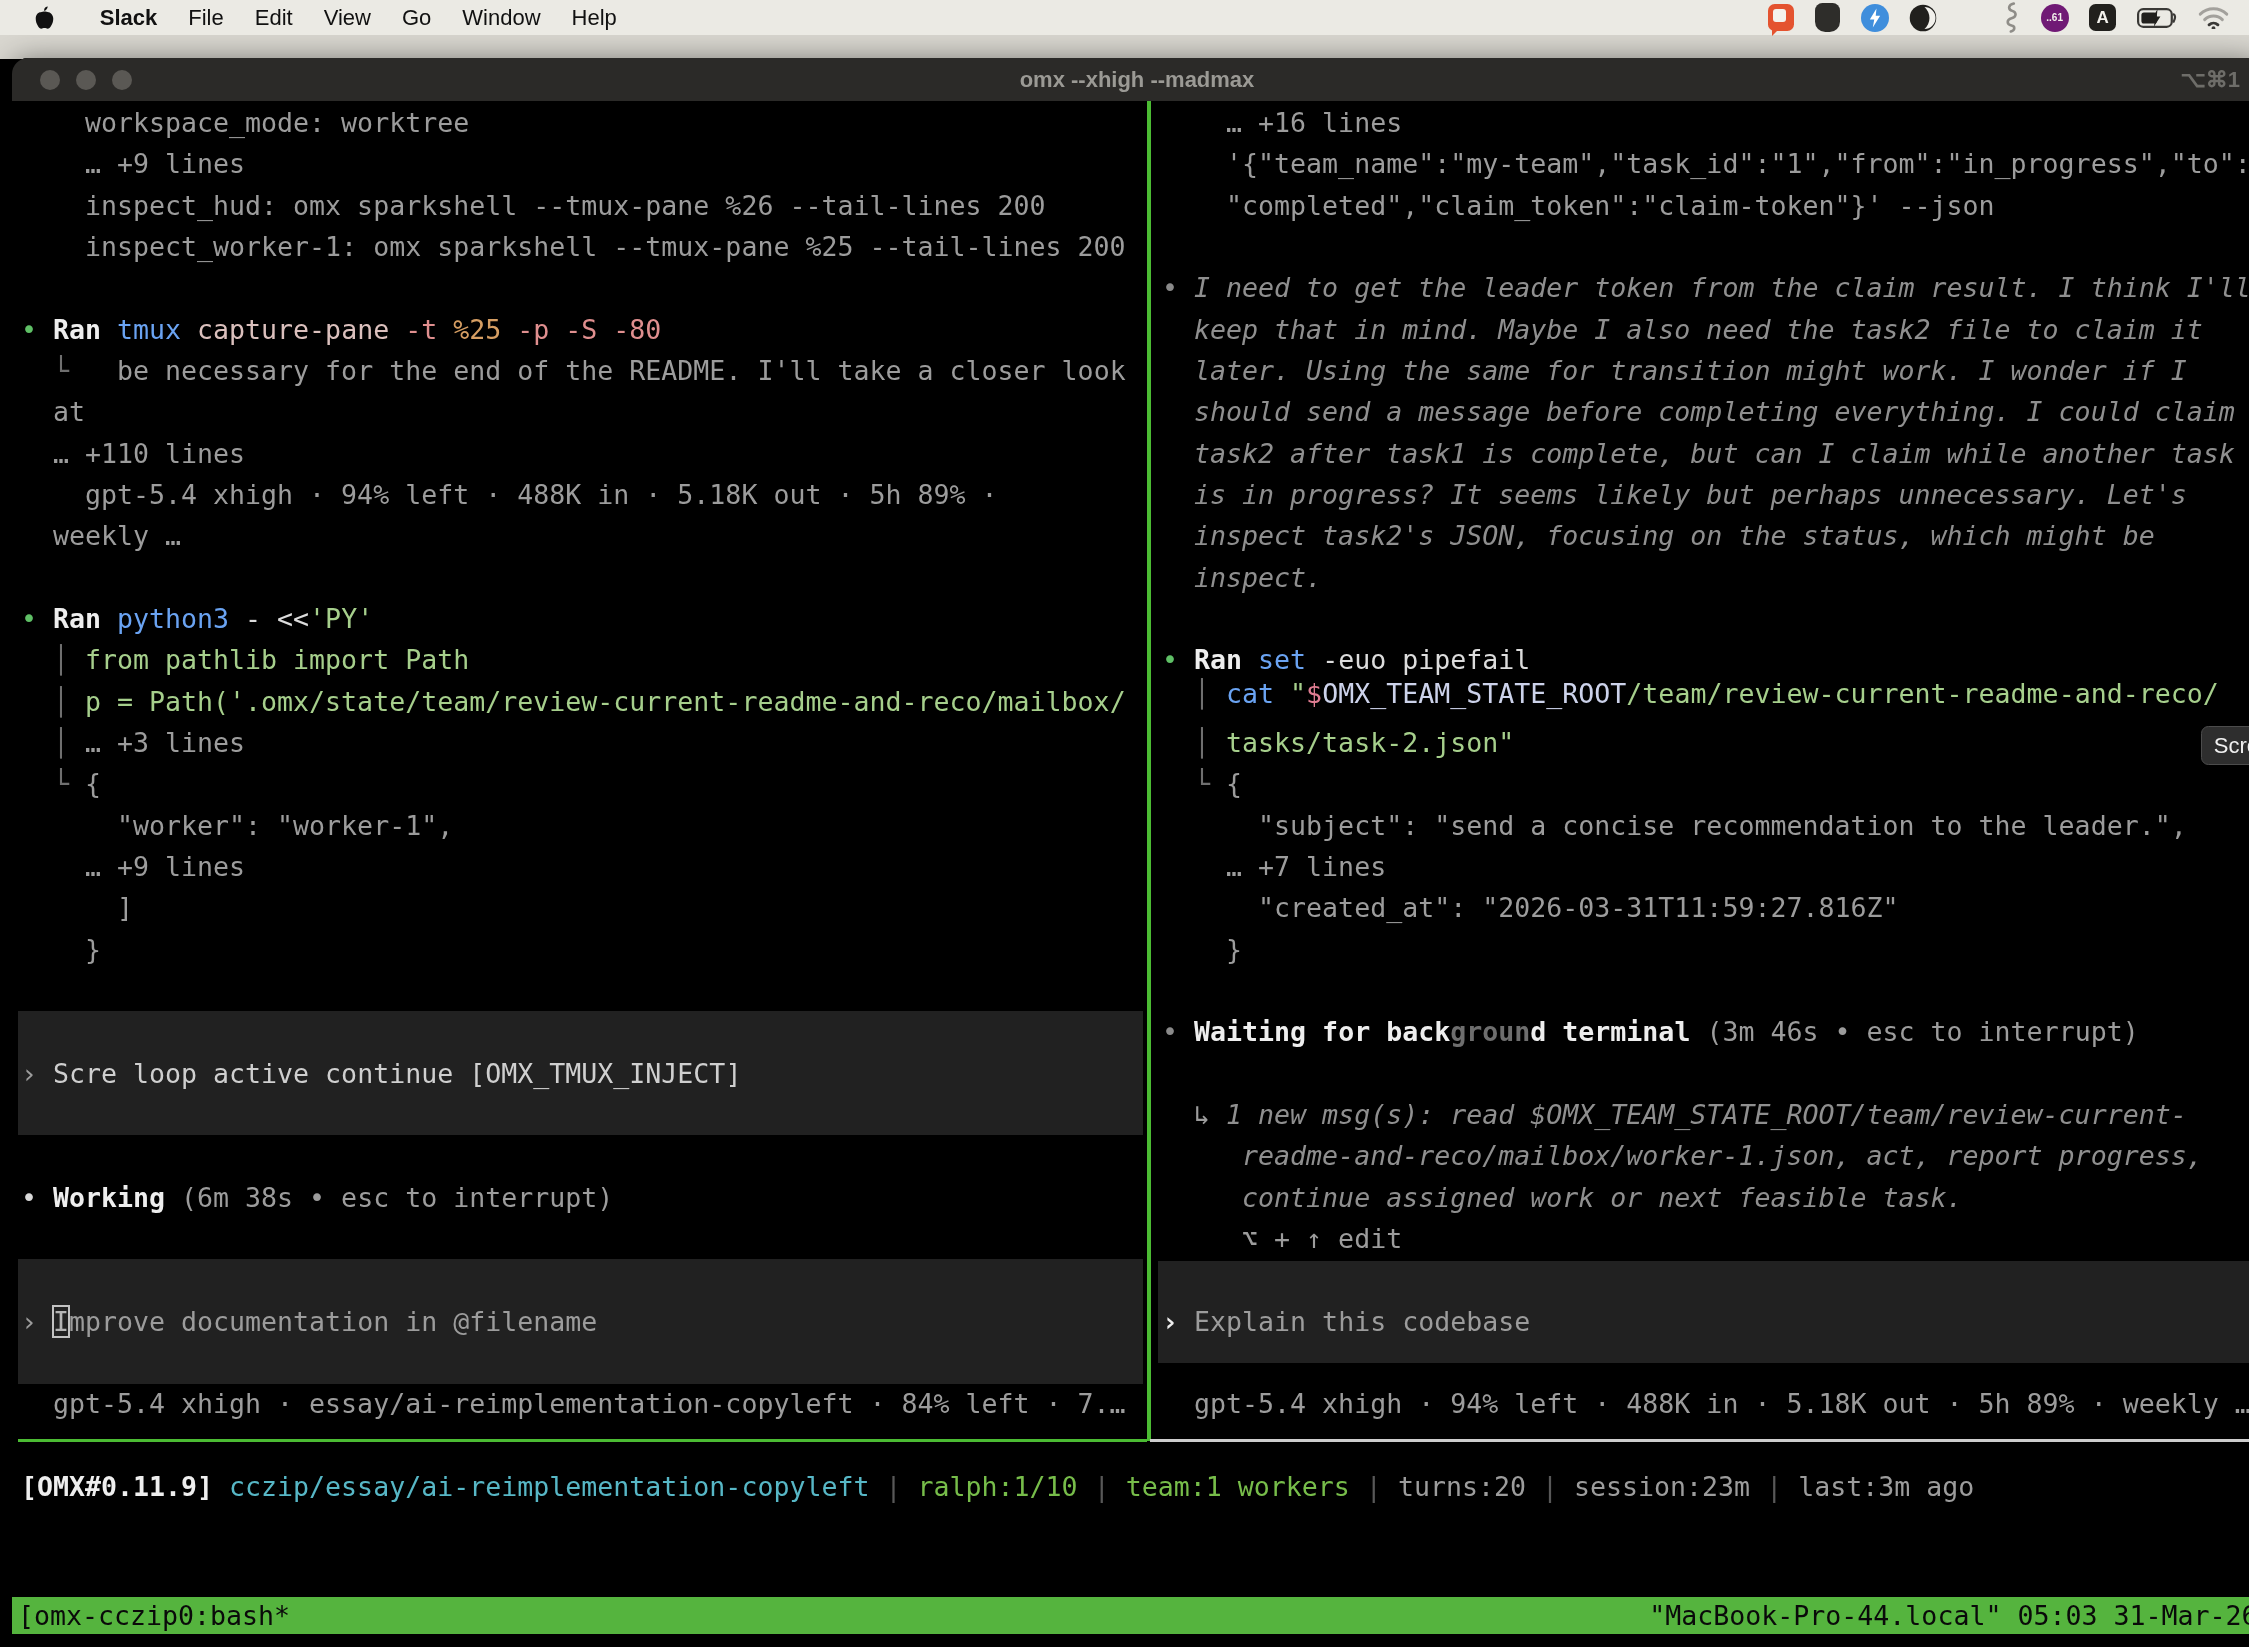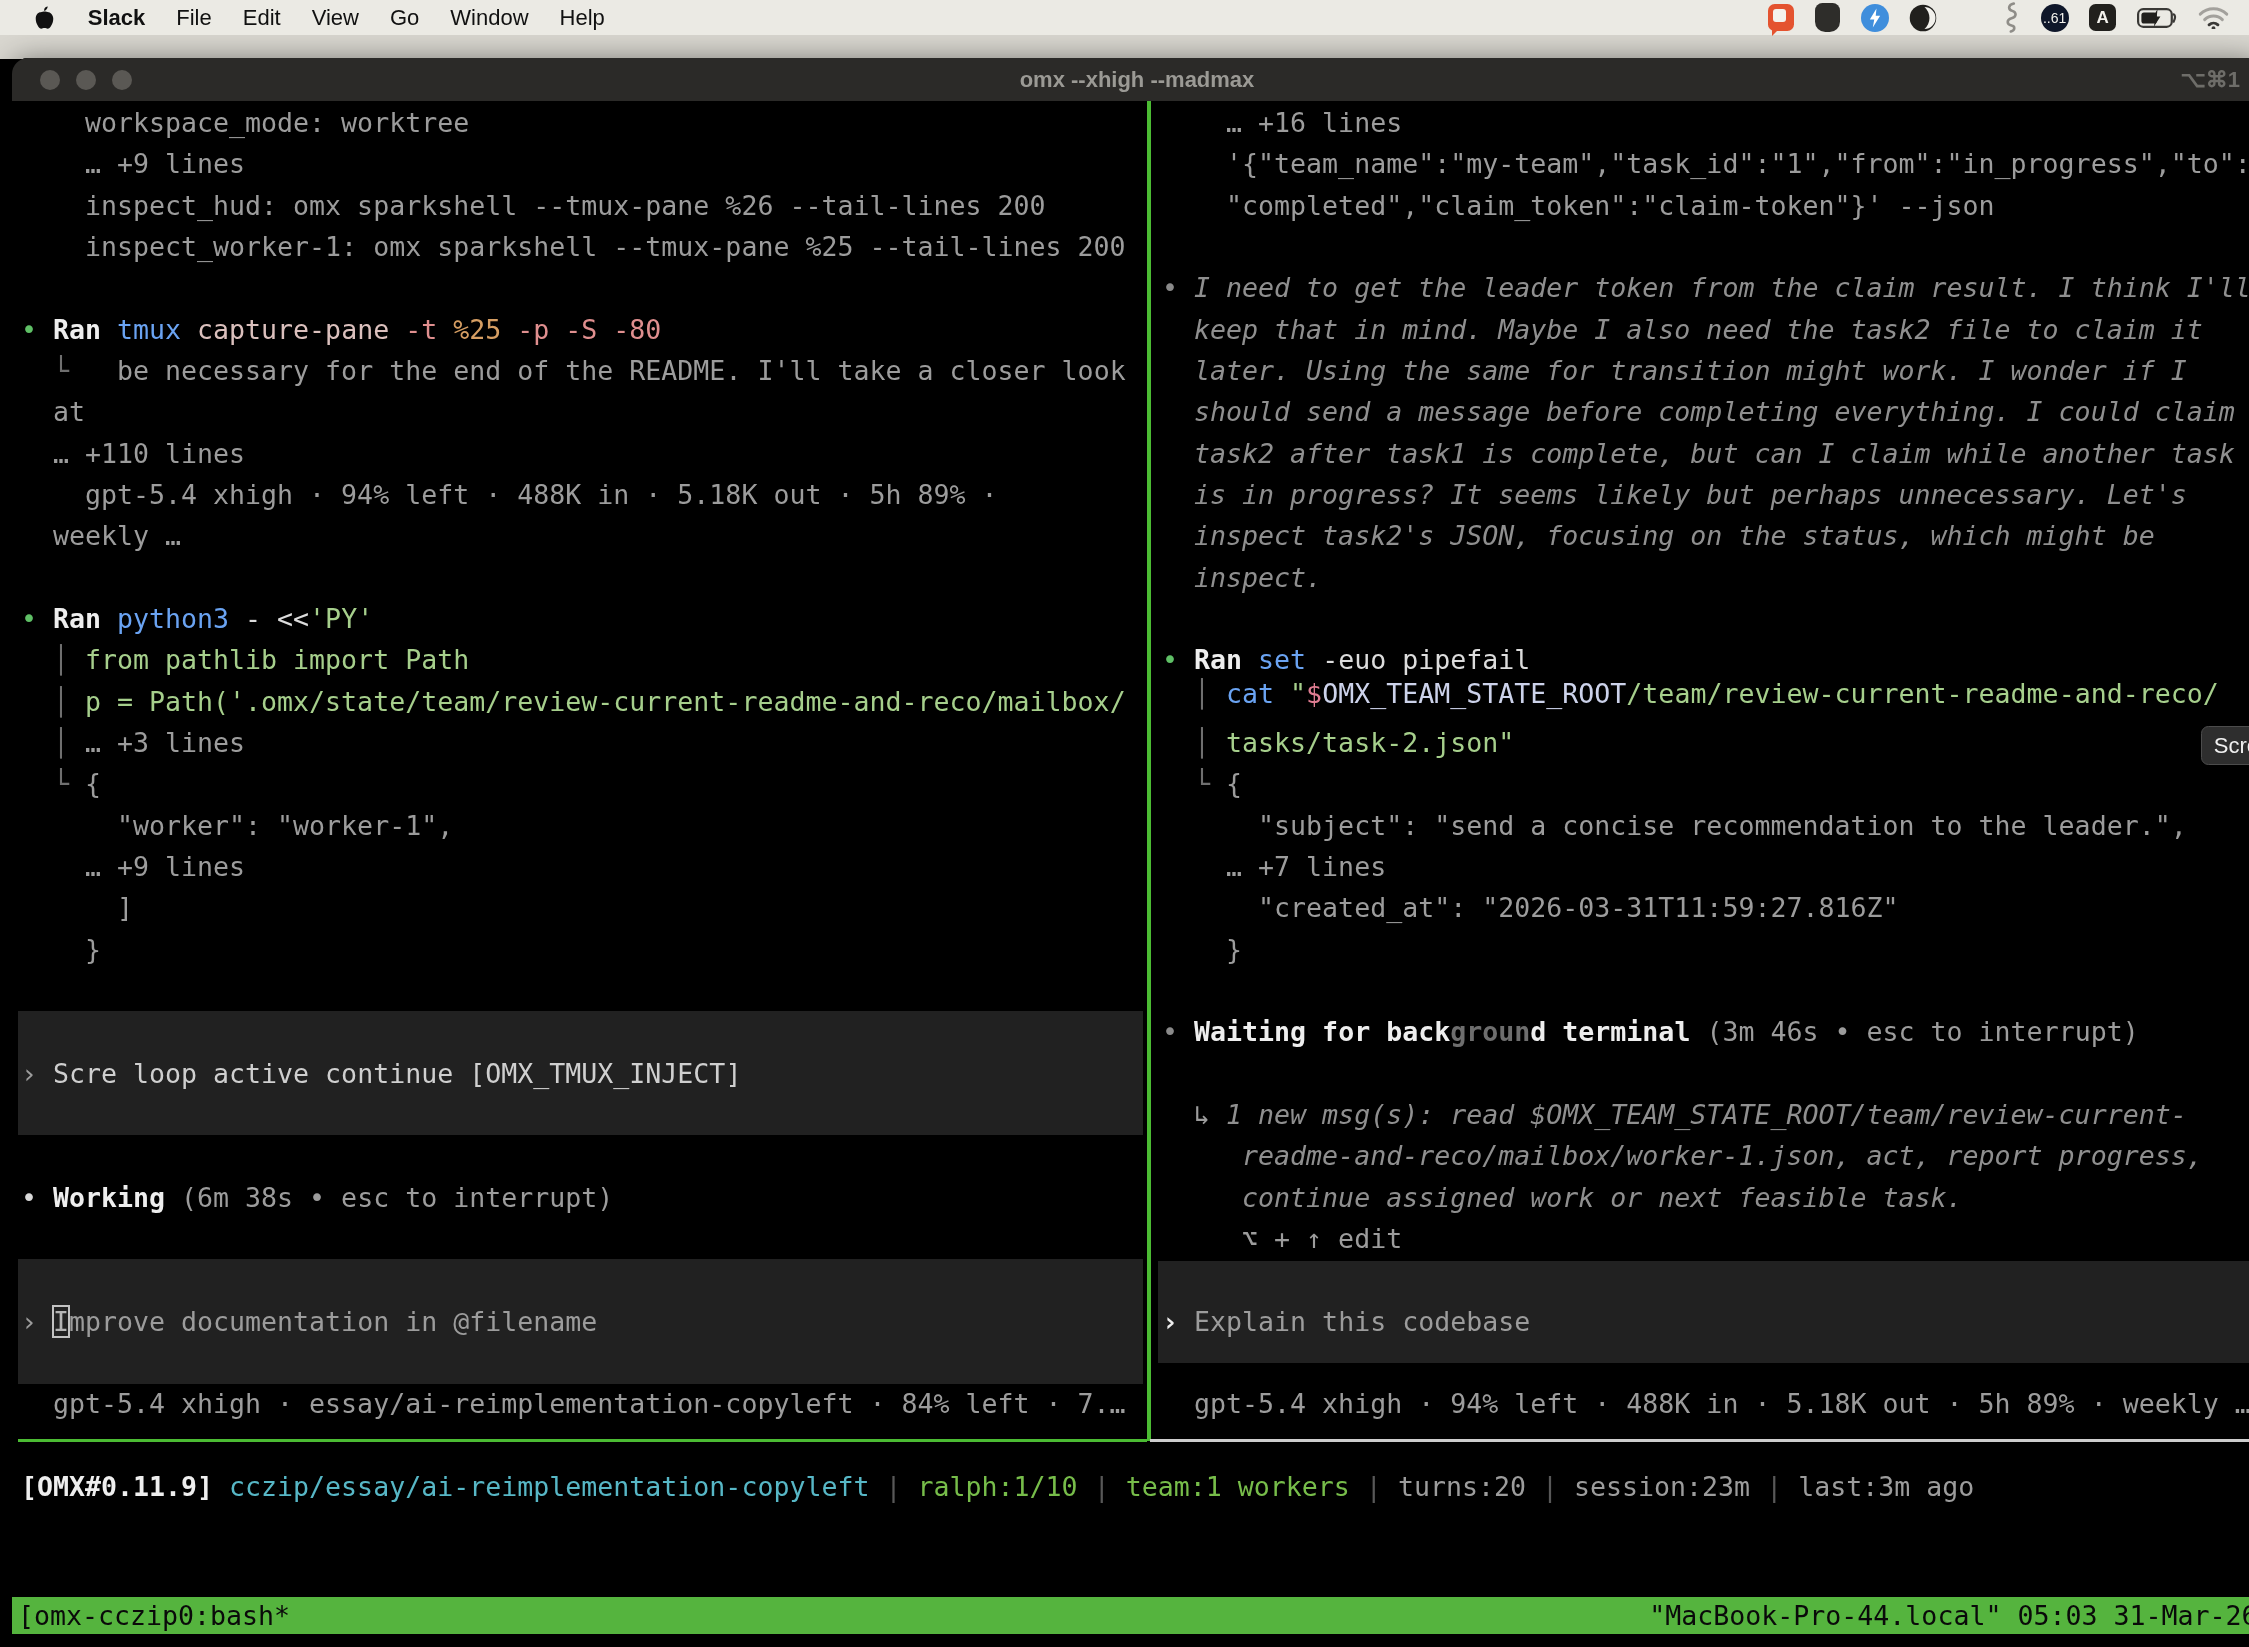--- a/index.html
+++ b/index.html
@@ -1,35 +1,35 @@
 <!DOCTYPE html>
 <html style="font-size:11.8px"><head>
 <meta charset="utf-8">
 <style>
   html,body{margin:0;padding:0;}
   body{width:2250px;height:1648px;overflow:hidden;background:#000;font-family:"Liberation Sans",sans-serif;position:relative;}
 
   
   .menubar{position:absolute;left:0;top:0;width:2250px;height:35px;background:#ebeae4;display:flex;align-items:center;justify-content:space-between;z-index:30;}
-  .mb-left{display:flex;align-items:center;gap:0;padding-left:29.5px;}
+  .mb-left{display:flex;align-items:center;gap:12px;padding-left:29.5px;}
   .apple{width:29.5px;display:flex;justify-content:center;margin-right:13.3px;}
   .mb-item{font-size:22px;color:#111;padding:0 15.5px;line-height:35px;}
   .mb-item.bold{font-weight:bold;}
   .mb-right{display:flex;align-items:center;gap:20.7px;padding-right:20.7px;}
   .ic{display:flex;align-items:center;justify-content:center;}
   .ic-chat{width:26.6px;height:26.6px;background:#e4532f;border-radius:6.6px;position:relative;}
   .ic-chat .inner{position:absolute;left:5.9px;top:5.2px;width:12.5px;height:12.5px;background:#f4f2ec;border-radius:3px;}
   .ic-chat .tail{position:absolute;left:4.4px;bottom:-5.2px;width:0;height:0;border-left:6.6px solid #e4532f;border-bottom:6.6px solid transparent;}
   .ic-shield{width:25px;height:29.5px;background:#2e2d2a;border-radius:7.4px 7.4px 10.3px 10.3px;display:grid;grid-template-columns:repeat(3,5.2px);grid-template-rows:repeat(3,5.2px);gap:1.5px;align-content:center;justify-content:center;}
   .ic-shield i{background:#ebeae4;border-radius:1.5px;}
   .ic-bolt{width:28px;height:28px;background:#3f8edc;border-radius:50%;}
   .ic-moon{width:28px;height:28px;}
   .ic-dots{display:grid;grid-template-columns:repeat(3,5.9px);grid-template-rows:repeat(3,5.9px);gap:3px;}
   .ic-dots i{border-radius:50%;}
-  .ic-badge{width:28px;height:28px;background:#0f172a;border-radius:50%;color:#f2f1ec;font-size:14px;font-weight:normal;display:flex;align-items:center;justify-content:center;letter-spacing:0;}
+  .ic-badge{width:28px;height:28px;background:#701a75;border-radius:50%;color:#f2f1ec;font-size:10px;font-weight:bold;display:flex;align-items:center;justify-content:center;letter-spacing:0;}
   .ic-a{width:26.6px;height:26.6px;background:#21201d;border-radius:6.6px;color:#f2f1ec;font-size:17px;font-weight:bold;display:flex;align-items:center;justify-content:center;}
 
   
   .desktop-strip{position:absolute;left:0;top:35px;width:2250px;height:23.6px;background:#d9d7d0;}
   .window{position:absolute;left:0;top:58px;width:2250px;height:1590px;border-radius:16px 16px 0 0;overflow:hidden;background:#000;box-shadow:0 3px 29.5px rgba(0,0,0,.5);margin-left:12px;}
   .titlebar{position:relative;width:100%;height:43px;background:#2b2a28;border-bottom:0.7px solid #151513;display:flex;align-items:center;}
   .lights{position:absolute;left:28px;top:0;height:43px;display:flex;align-items:center;gap:16px;}
   .light{width:20px;height:20px;border-radius:50%;background:#5a5854;}
   .tb-title{position:absolute;left:0;right:0;text-align:center;font-size:22px;font-weight:bold;color:#9b9a95;}
   .tb-shortcut{position:absolute;right:22px;font-size:22px;font-weight:bold;color:#6e6d69;}

